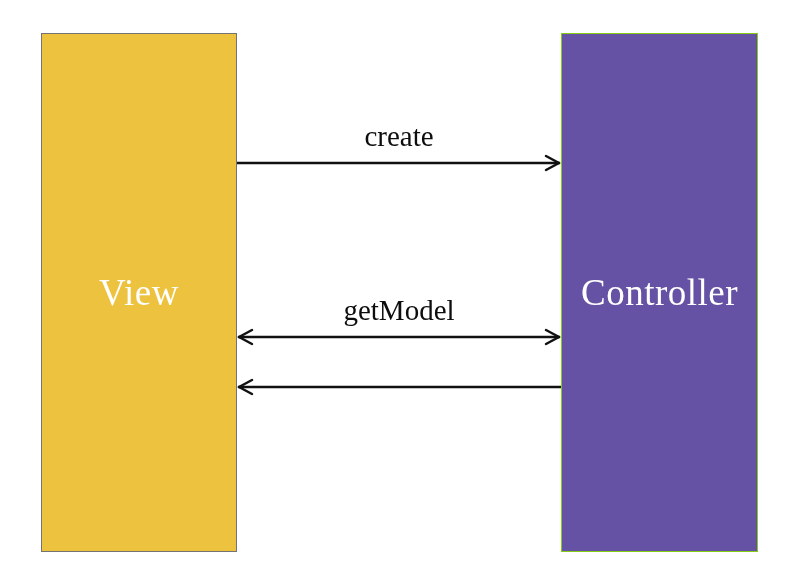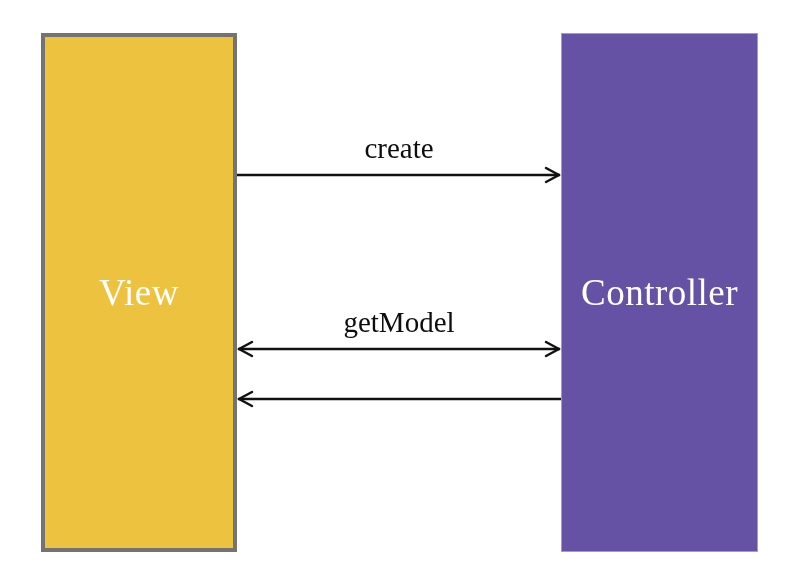--- a/index.html
+++ b/index.html
@@ -20,36 +20,36 @@
     top: 33px;
     height: 519px;
     display: flex;
     align-items: center;
     justify-content: center;
     box-sizing: border-box;
   }
   .box-left {
     left: 41px;
     width: 196px;
-    border: 4px solid #737373;
+    border: 1px solid #737373;
   }
   .box-right {
     left: 561px;
     width: 197px;
     border: 1px solid #84cc16;
   }
   .box-label {
     font-size: 37px;
     letter-spacing: 0.5px;
     user-select: none;
   }
   #messages {
     position: absolute;
     left: 237px;
-    top: 12px;
+    top: 0;
     width: 324px;
     height: 421px;
     padding-left: 24px;
   }
   .msg-row {
     position: absolute;
     left: 0;
     width: 324px;
     text-align: center;
   }

